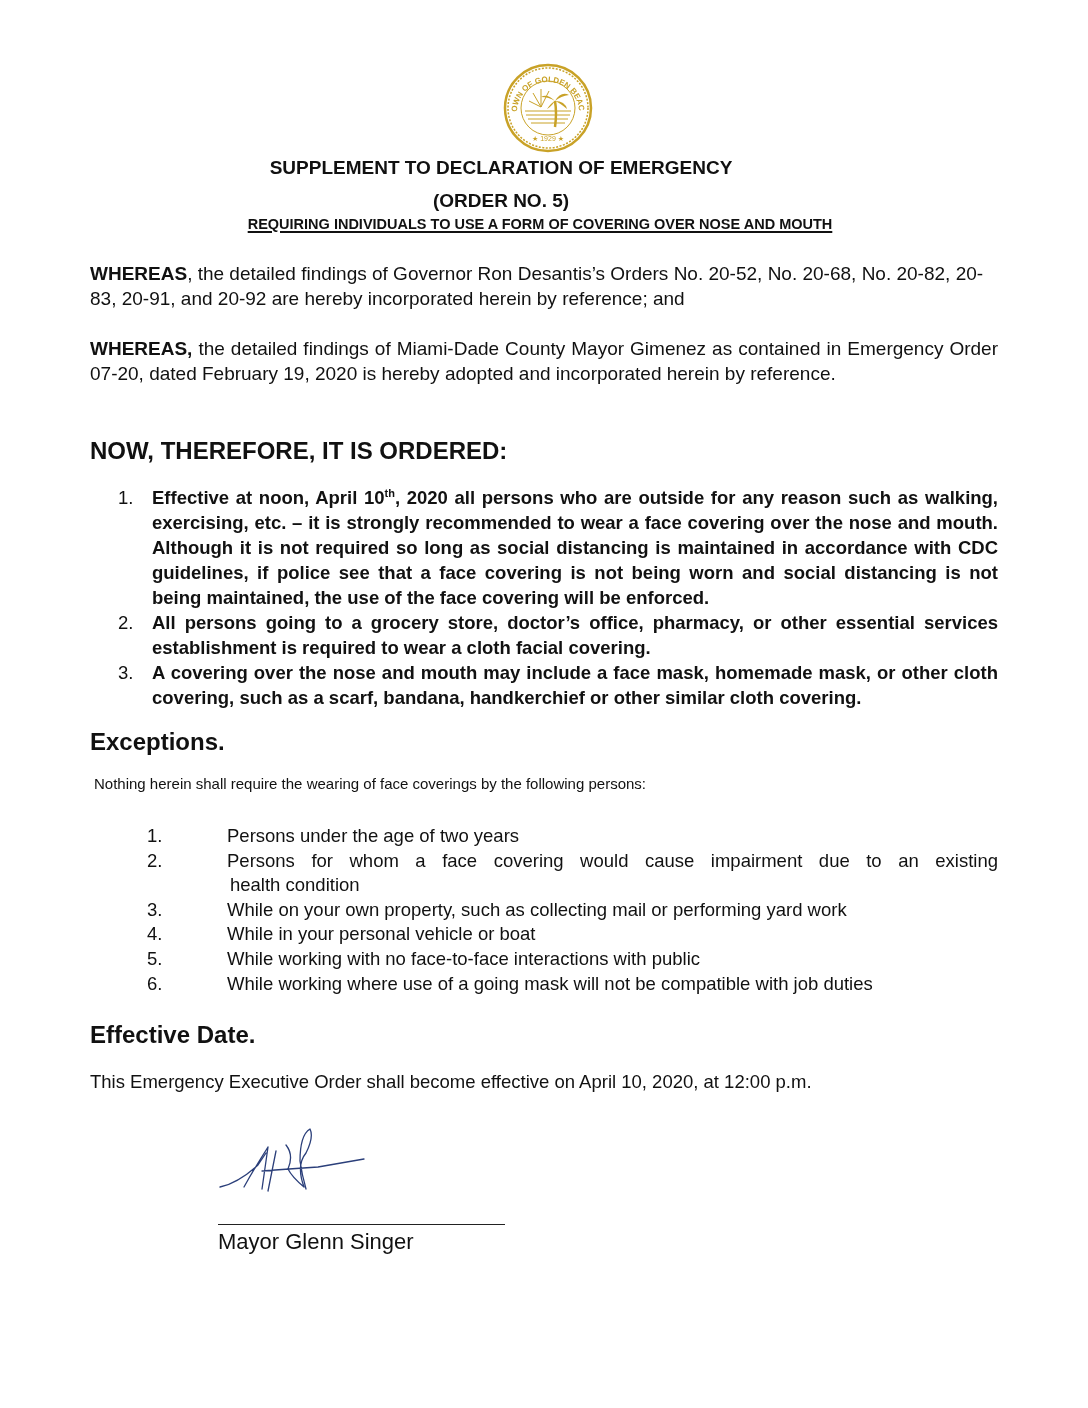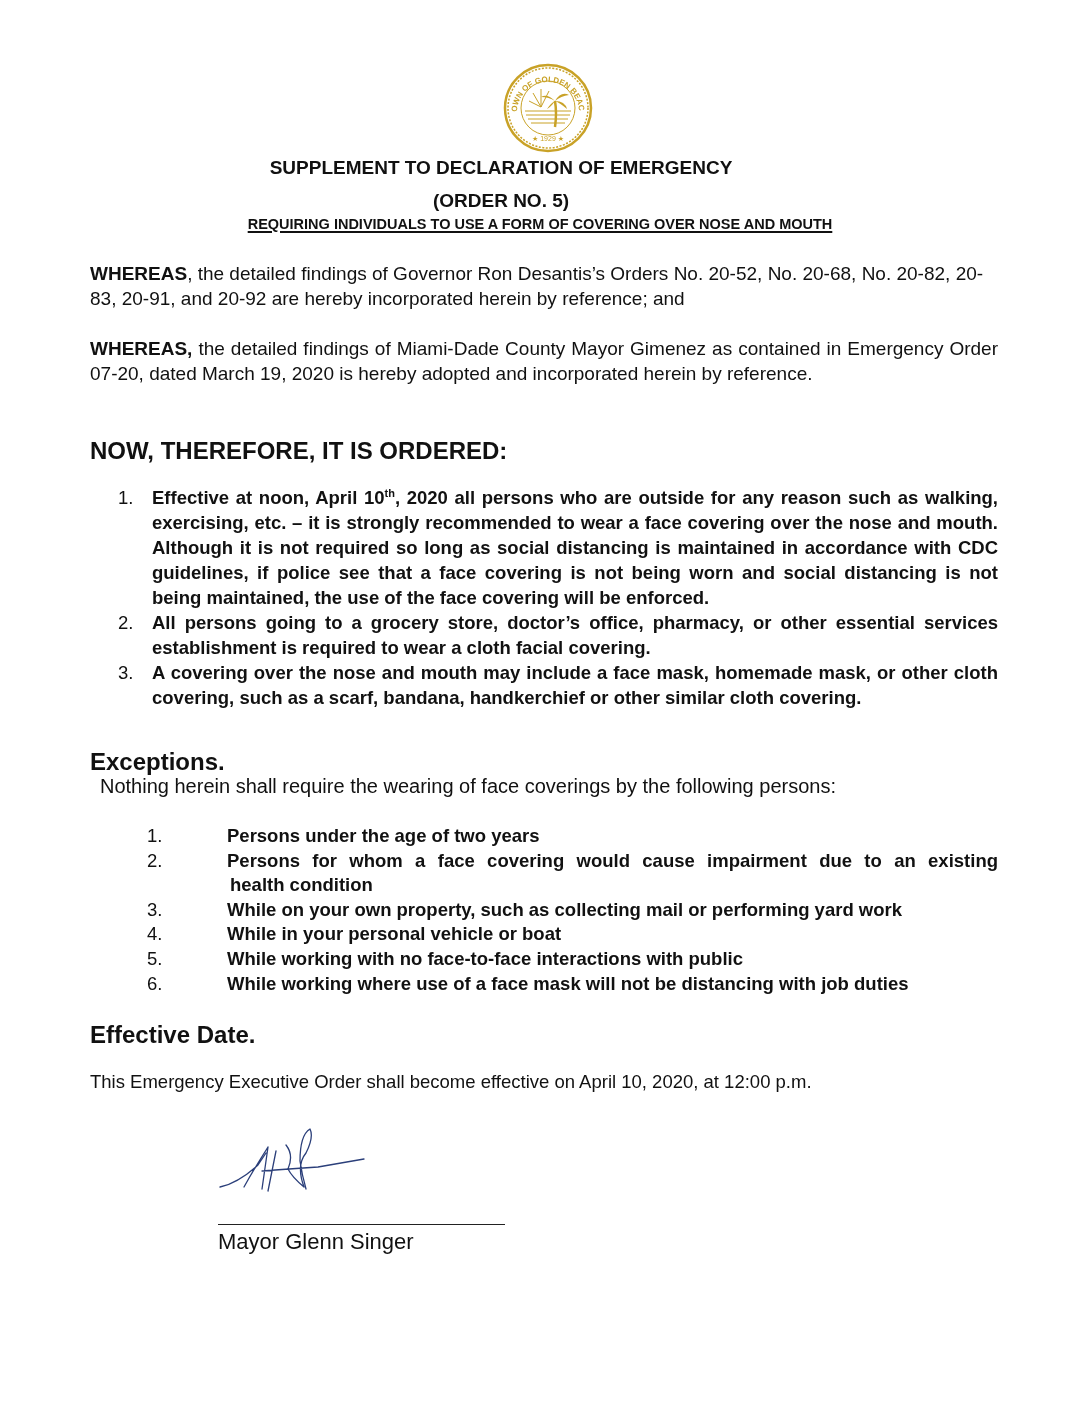--- a/index.html
+++ b/index.html
@@ -63,21 +63,21 @@
     .para b { font-weight: bold; }
     .p1 { top: 261px; text-align: left; }
     .p2 { top: 336px; }
     .heading {
       position: absolute;
       left: 90px;
       font-size: 24px;
       font-weight: bold;
     }
     .h-now { top: 437px; }
-    .h-exc { top: 728px; margin-top: 20px; }
+    .h-exc { top: 728px; }
     .h-eff { top: 1021px; }
 
     .olist {
       position: absolute;
       left: 118px;
       width: 880px;
       top: 485px;
       font-size: 18.5px;
       line-height: 25px;
     }
@@ -90,43 +90,42 @@
       flex: 0 0 34px;
     }
     .oitem .txt {
       flex: 1;
       font-weight: bold;
     }
     .oitem sup { font-size: 11px; line-height: 0; }
 
     .intro-exc {
       position: absolute;
-      left: 100px;
+      left: 94px;
       top: 775px;
-      font-size: 20px;
+      font-size: 15px;
     }
     .elist {
       position: absolute;
       left: 147px;
       top: 824px;
       width: 851px;
       font-size: 18.5px;
       line-height: 24.6px;
     }
     .eitem {
       display: flex;
     }
     .eitem .num {
       width: 80px;
       flex: 0 0 80px;
     }
     .eitem .txt {
       flex: 1;
       text-align: justify;
-      font-weight: bold;
     }
     .eitem .txt.cont {
       padding-left: 3px;
     }
     .eff-text {
       position: absolute;
       left: 90px;
       top: 1071px;
       font-size: 18.5px;
     }
@@ -188,21 +187,21 @@
   </svg>
 
   <div class="title title-1">SUPPLEMENT TO DECLARATION OF EMERGENCY</div>
   <div class="title title-2">(ORDER NO. 5)</div>
   <div class="subtitle">REQUIRING INDIVIDUALS TO USE A FORM OF COVERING OVER NOSE AND MOUTH</div>
 
   <div class="para p1">
     <b>WHEREAS</b><span>, the detailed findings of Governor Ron Desantis’s Orders No. 20-52, No. 20-68, No. 20-82, 20-83, 20-91, and 20-92 are hereby incorporated herein by reference; and</span>
   </div>
   <div class="para p2">
-    <b>WHEREAS,</b><span> the detailed findings of Miami-Dade County Mayor Gimenez as contained in Emergency Order 07-20, dated March 19, 2020 is hereby adopted and incorporated herein by reference.</span>
+    <b>WHEREAS,</b><span> the detailed findings of Miami-Dade County Mayor Gimenez as contained in Emergency Order 07-20, dated February 19, 2020 is hereby adopted and incorporated herein by reference.</span>
   </div>
 
   <div class="heading h-now">NOW, THEREFORE, IT IS ORDERED:</div>
 
   <div class="olist">
     <div class="oitem">
       <span class="num">1.</span>
       <span class="txt"><b><span>Effective at noon, April 10</span><sup>th</sup><span>, 2020</span></b><span> all persons who are outside for any reason such as walking, exercising, etc. – it is strongly recommended to wear a face covering over the nose and mouth. Although it is not required so long as social distancing is maintained in accordance with CDC guidelines, if police see that a face covering is not being worn and social distancing is not being maintained, the use of the face covering will be enforced.</span></span>
     </div>
     <div class="oitem">
@@ -238,21 +237,21 @@
     <div class="eitem">
       <span class="num">4.</span>
       <span class="txt">While in your personal vehicle or boat</span>
     </div>
     <div class="eitem">
       <span class="num">5.</span>
       <span class="txt">While working with no face-to-face interactions with public</span>
     </div>
     <div class="eitem">
       <span class="num">6.</span>
-      <span class="txt">While working where use of a face mask will not be distancing with job duties</span>
+      <span class="txt">While working where use of a going mask will not be compatible with job duties</span>
     </div>
   </div>
 
   <div class="heading h-eff">Effective Date.</div>
   <div class="eff-text">This Emergency Executive Order shall become effective on April 10, 2020, at 12:00 p.m.</div>
 
   <svg class="signature" viewBox="0 0 160 70">
     <path d="M2 62 Q20 58 40 40 L48 28 M26 62 Q36 44 50 22 M50 22 L44 64 M58 26 L50 66 M44 46 Q70 44 100 42 L146 34 M68 20 Q76 30 70 44 Q74 52 86 62 Q78 40 88 28 Q96 12 92 4 Q82 10 82 36 Q84 50 88 64" stroke="#2b3f7a" stroke-width="1.3" fill="none" stroke-linecap="round" stroke-linejoin="round"></path>
   </svg>
   <div class="sig-line"></div>

